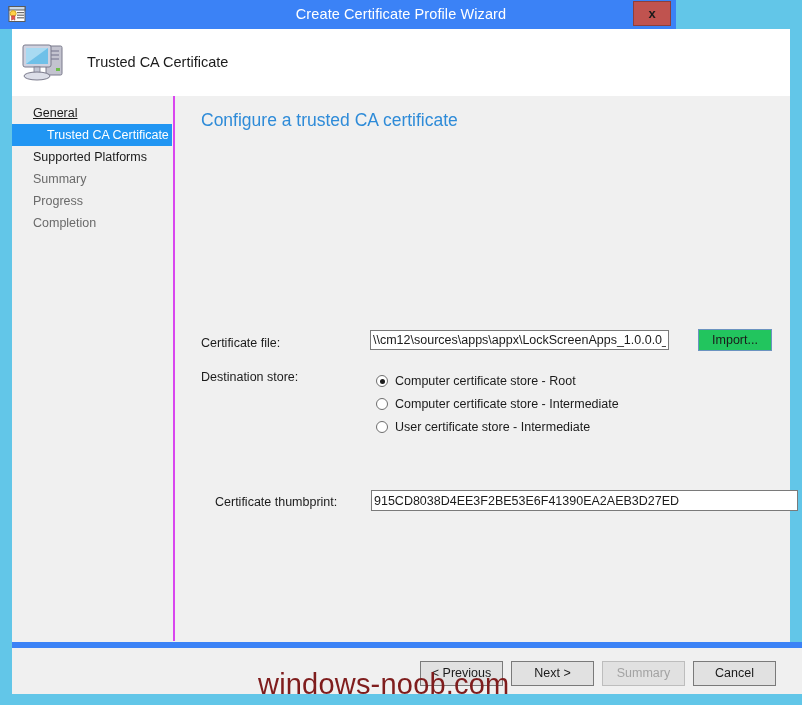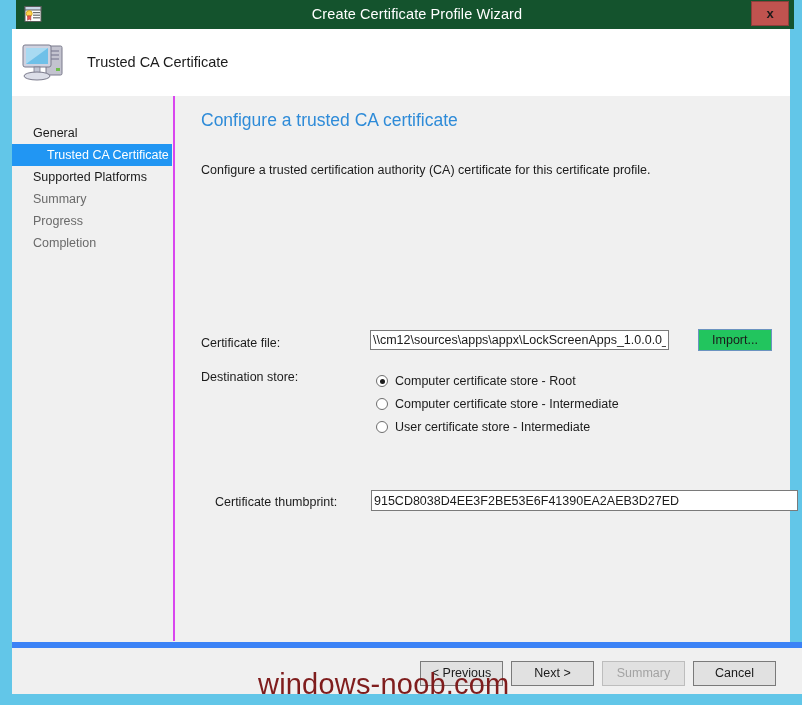--- a/index.html
+++ b/index.html
@@ -17,24 +17,24 @@
     width: 802px;
     height: 705px;
     background: #62c6e8;
     box-sizing: border-box;
     overflow: hidden;
   }
 
   
   #titlebar {
     position: absolute;
-    left: 16px; top: 0;
-    width: 778px;
+    left: 0; top: 0;
+    width: 676px;
     height: 29px;
-    background: #14532d;
+    background: #3b82f6;
   }
   #titlebar-icon {
     position: absolute;
     left: 8px; top: 5px;
     width: 18px; height: 18px;
   }
   #titlebar-text {
     position: absolute;
     left: 0; top: 0;
     width: 802px;
@@ -308,31 +308,30 @@
         <rect x="14" y="30" width="6" height="6" fill="#c3c6d4" stroke="#7b7b8c" stroke-width="0.8"></rect>
         <ellipse cx="17" cy="39" rx="13" ry="4" fill="#dcdee8" stroke="#7b7b8c" stroke-width="1"></ellipse>
       </svg>
     </span>
     <div id="header-title">Trusted CA Certificate</div>
   </div>
 
   <div id="body-region">
 
     <div id="sidebar">
-      <div class="nav-item strong" style="margin-top:26px;">General</div>
+      <div class="nav-item strong" style="margin-top:6px;text-decoration:underline;">General</div>
       <div class="nav-item sub selected">Trusted CA Certificate</div>
       <div class="nav-item strong">Supported Platforms</div>
       <div class="nav-item">Summary</div>
       <div class="nav-item">Progress</div>
       <div class="nav-item">Completion</div>
     </div>
 
     <div id="content">
       <div id="page-heading">Configure a trusted CA certificate</div>
-      <div class="body-para" id="para-1">Configure a trusted certification authority (CA) certificate for this certificate profile.</div>
 
       <div class="field-label" id="label-certfile">Certificate file:</div>
       <input class="text-input" id="input-certfile" type="text" value="\\cm12\sources\apps\appx\LockScreenApps_1.0.0.0_AnyC" style="">
       <div id="import-button">Import...</div>
 
       <div class="field-label" id="label-deststore">Destination store:</div>
 
       <div class="radio-row checked" id="radio-row-0">
         <span class="radio-mark"></span>
         <span class="radio-label">Computer certificate store - Root</span>

